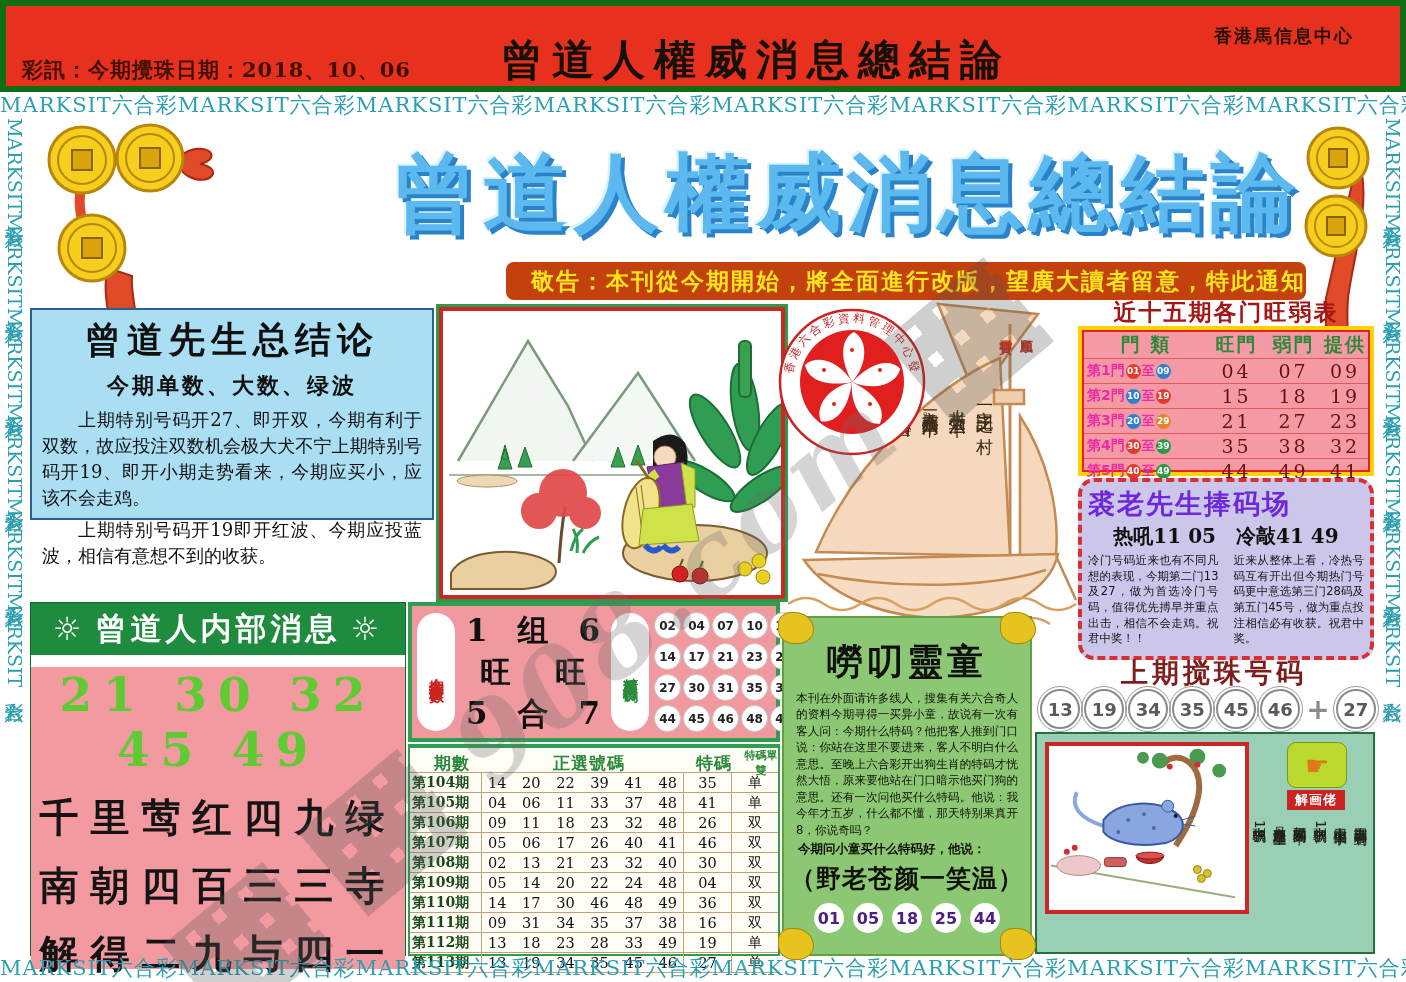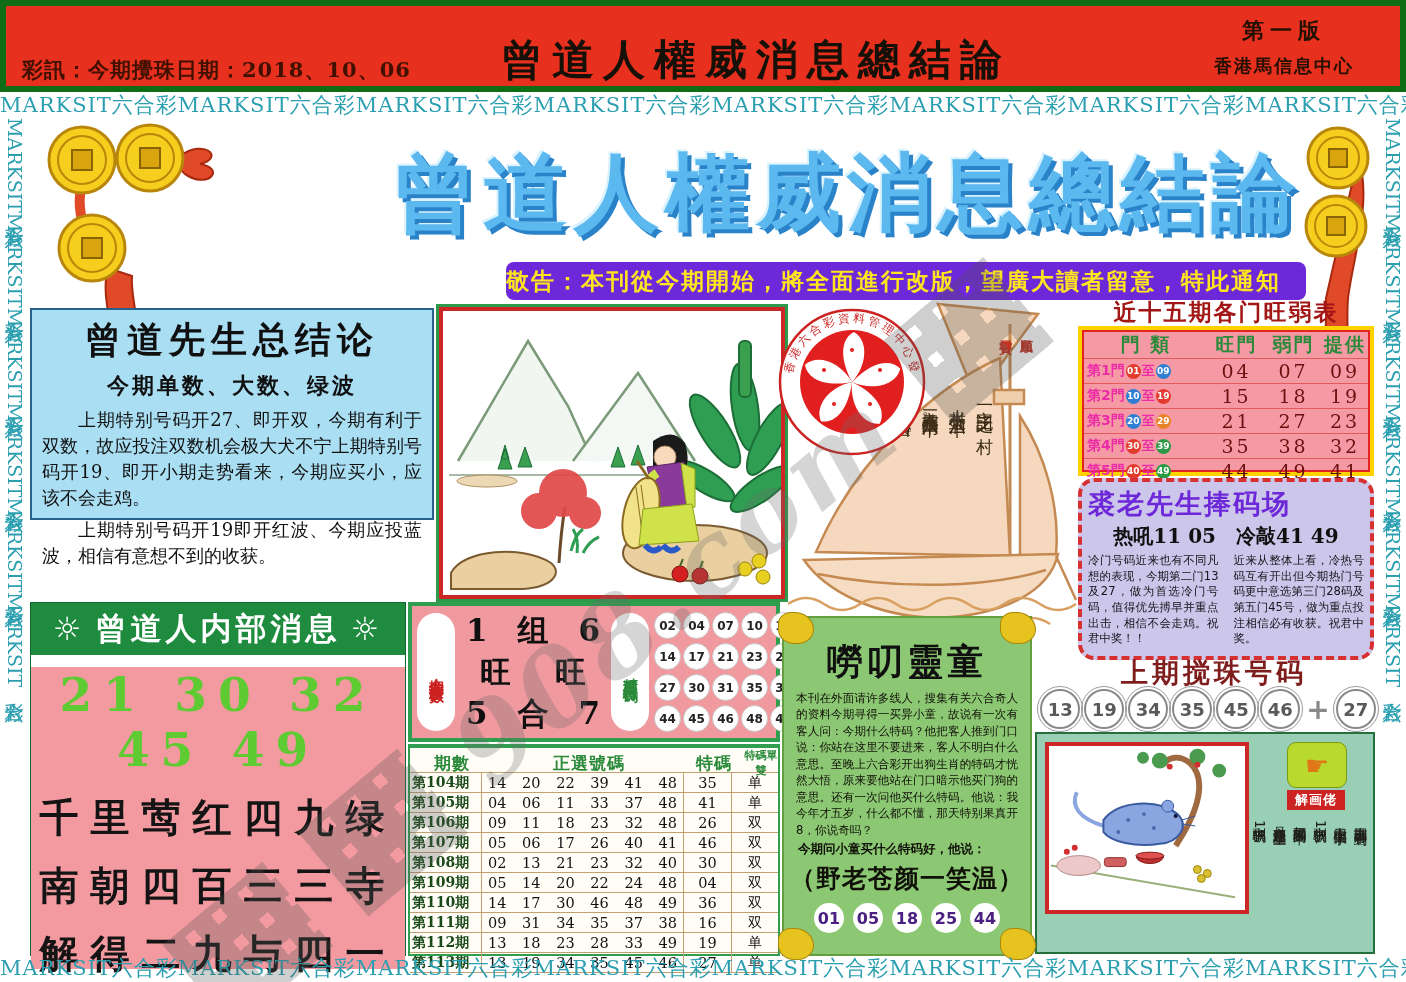--- a/index.html
+++ b/index.html
@@ -22,22 +22,22 @@
   .strip-bottom{left:0;top:955px;width:1406px;height:27px;font-size:21px;line-height:27px;letter-spacing:1px;}
   .strip-left{left:1px;top:118px;width:27px;height:837px;writing-mode:vertical-rl;font-size:19px;line-height:27px;}
   .strip-right{left:1379px;top:118px;width:27px;height:837px;writing-mode:vertical-rl;font-size:19px;line-height:27px;}
 
   
   .issue-vert{left:252px;top:198px;width:86px;height:410px;writing-mode:vertical-rl;
               font:bold 46px "DejaVu Serif",serif;color:#101010;letter-spacing:14px;text-align:center;}
   .main-title{left:392px;top:136px;width:956px;height:120px;font:bold 85px "DejaVu Serif",serif;
               color:#5cb9ef;letter-spacing:6px;white-space:nowrap;
               text-shadow:4px 4px 0 #2a82c8,-2px -2px 0 #d9f2ff;}
-  .notice{left:506px;top:262px;width:800px;height:38px;background:#6d28d9;border-radius:8px;
-          color:#ffe51e;font:bold 23px "DejaVu Serif",serif;text-align:left;line-height:38px;letter-spacing:2px;}
+  .notice{left:506px;top:262px;width:800px;height:38px;background:#c2410c;border-radius:8px;
+          color:#ffe51e;font:bold 23px "DejaVu Serif",serif;text-align:right;line-height:38px;letter-spacing:2px;}
 
   
   .summary{left:30px;top:308px;width:404px;height:212px;background:#aadef3;border:2px solid #27618c;padding:6px 10px;}
   .sb-title{text-align:center;font:bold 36px "DejaVu Serif",serif;letter-spacing:6px;color:#101010;}
   .sb-sub{text-align:center;font:bold 22px "DejaVu Serif",serif;letter-spacing:3px;margin-top:6px;color:#101010;}
   .sb-para{font:18px "DejaVu Serif",serif;line-height:1.45;color:#101010;margin-top:9px;text-align:justify;}
   .sb-para.ind{text-indent:2em;margin-top:6px;}
 
   
   .paintbox{left:436px;top:304px;width:352px;height:298px;border:3px solid #2c9a4a;background:#fff;}
@@ -145,21 +145,20 @@
 </style>
 </head>
 <body>
 
 <div id="page">
 
   <div class="abs top-banner">
     <div class="abs banner-left">彩訊：今期攪珠日期：2018、10、06</div>
     <div class="abs banner-title">曾道人權威消息總結論</div>
     <div class="abs banner-right">
-      <div class="l1">第一版</div>
       <div class="l2">香港馬信息中心</div>
     </div>
   </div>
 
   <div class="abs marksit strip-top marksit-line">MARKSIT六合彩MARKSIT六合彩MARKSIT六合彩MARKSIT六合彩MARKSIT六合彩MARKSIT六合彩MARKSIT六合彩MARKSIT六合彩MARKSIT六合彩</div>
   <div class="abs marksit strip-bottom marksit-line">MARKSIT六合彩MARKSIT六合彩MARKSIT六合彩MARKSIT六合彩MARKSIT六合彩MARKSIT六合彩MARKSIT六合彩MARKSIT六合彩MARKSIT六合彩</div>
   <div class="abs marksit strip-left marksit-line">MARKSIT六合彩MARKSIT六合彩MARKSIT六合彩MARKSIT六合彩MARKSIT六合彩MARKSIT六合彩</div>
   <div class="abs marksit strip-right marksit-line">MARKSIT六合彩MARKSIT六合彩MARKSIT六合彩MARKSIT六合彩MARKSIT六合彩MARKSIT六合彩</div>
 
   <svg class="abs" style="left:30px;top:118px;" width="190" height="235" viewBox="0 0 190 235">

